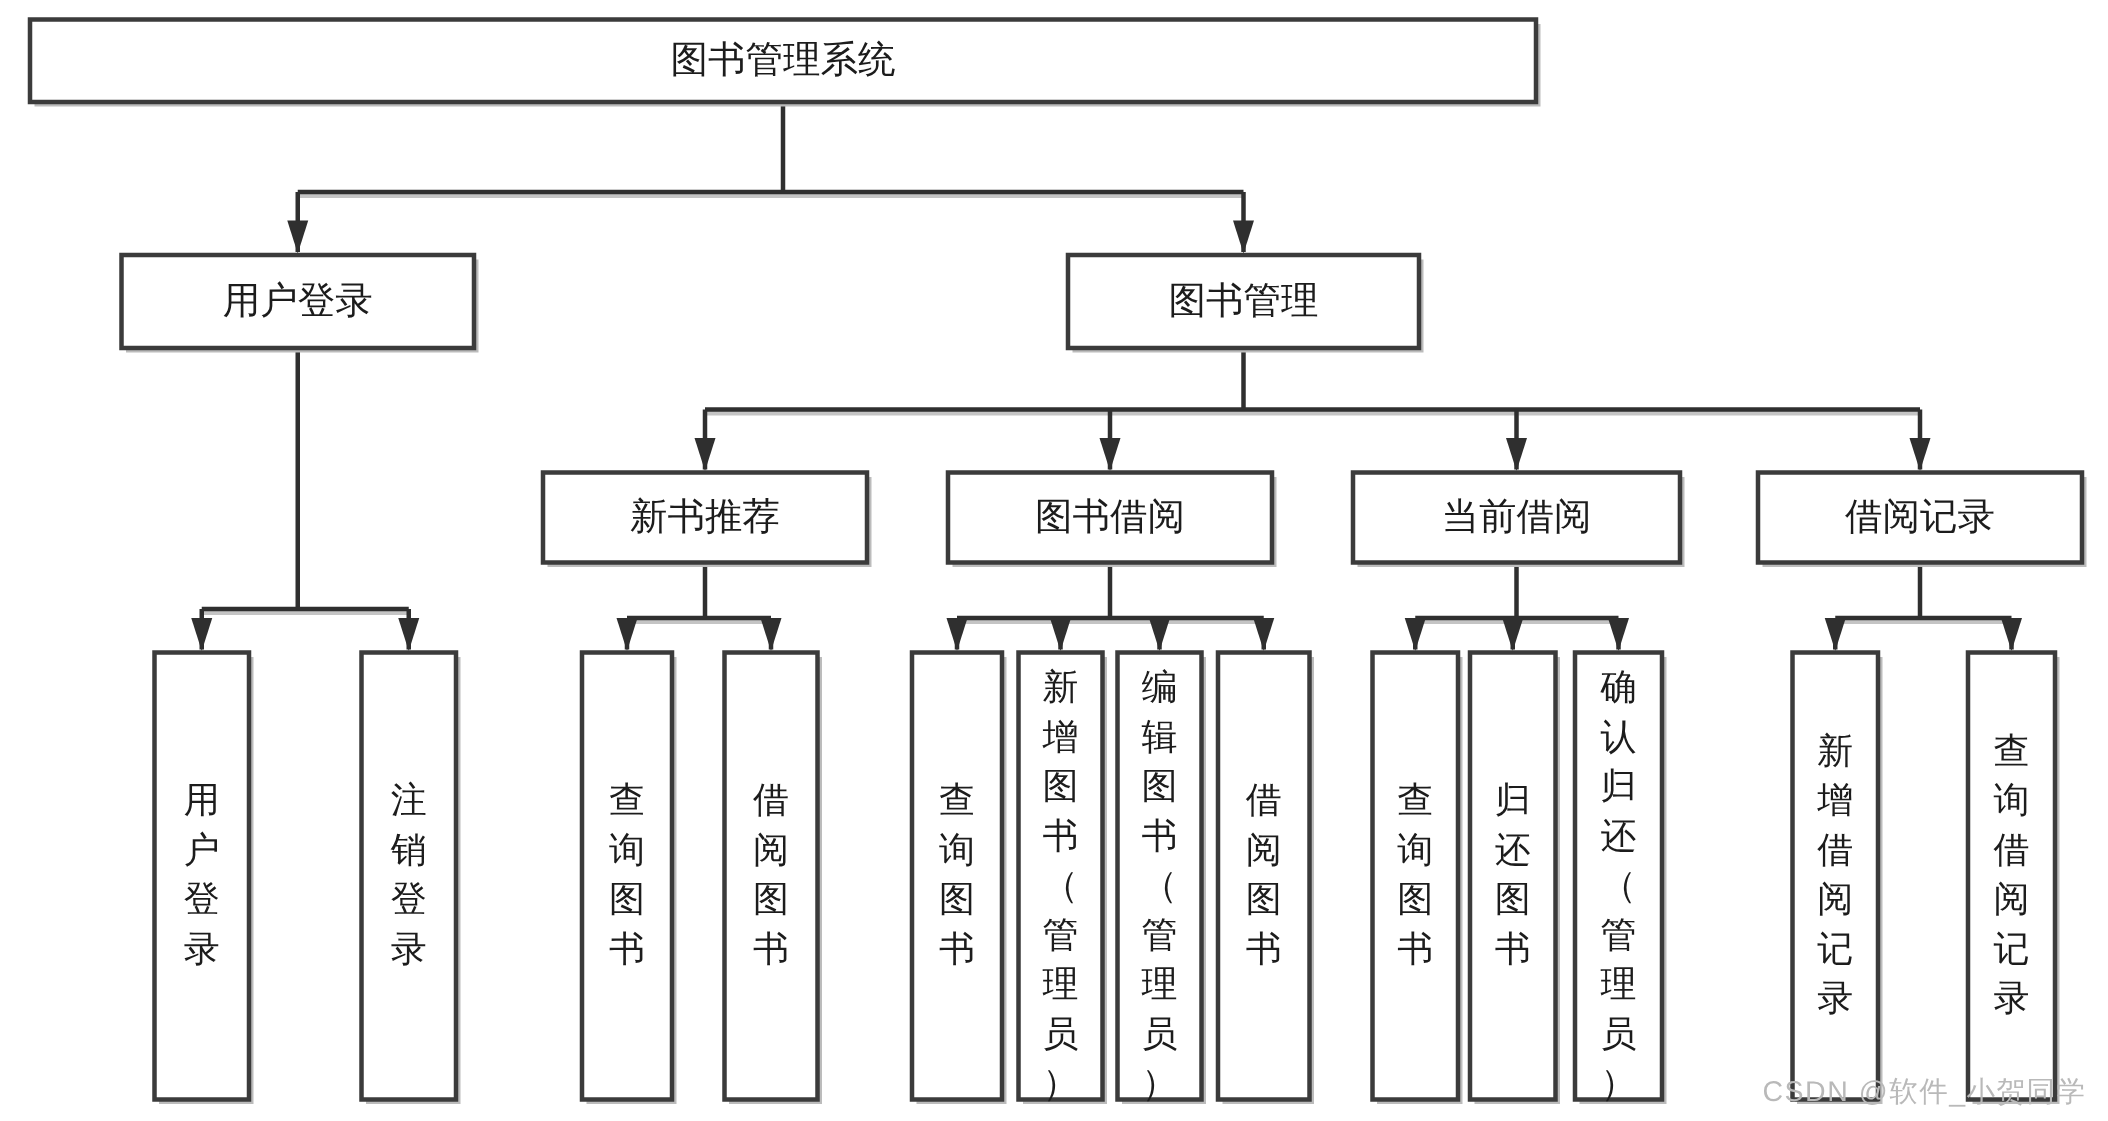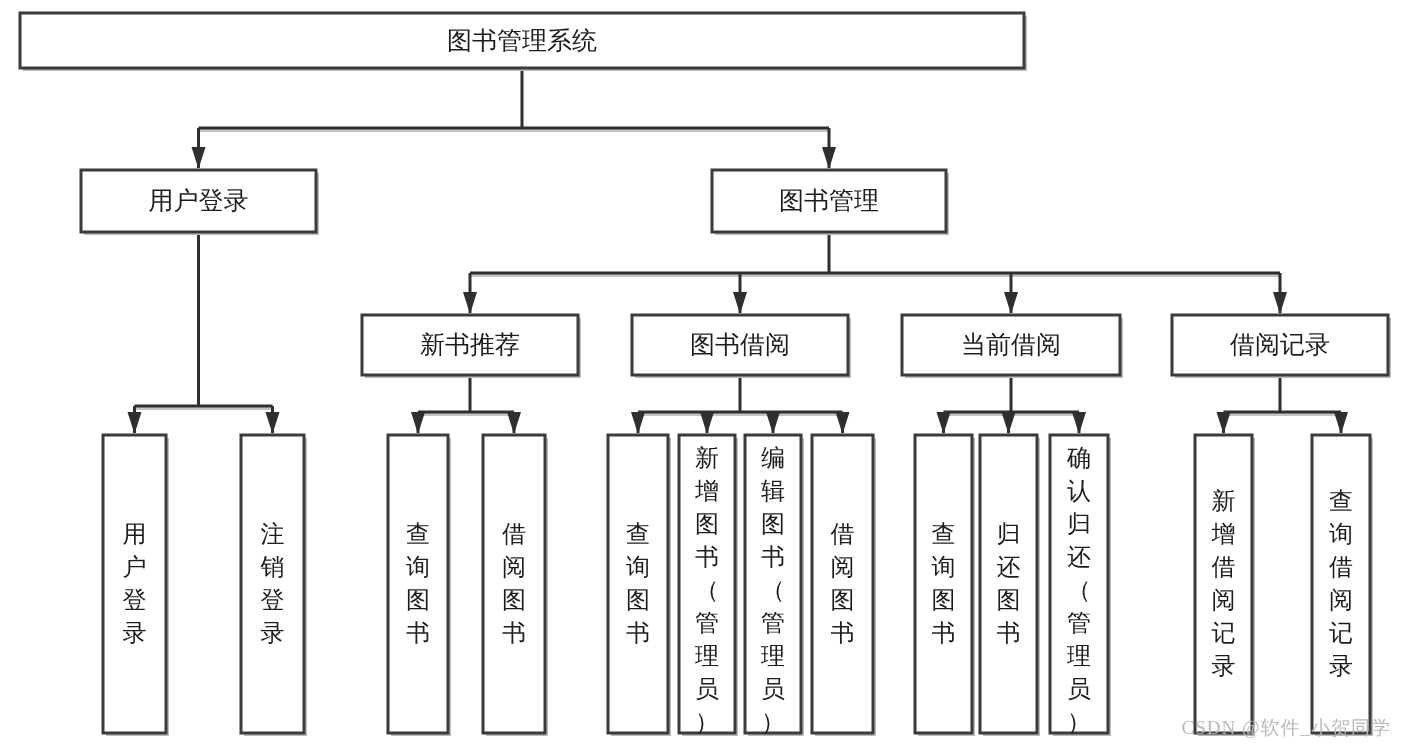--- a/index.html
+++ b/index.html
@@ -43,21 +43,21 @@
     dominant-baseline:middle;
   }
   .node-label.vertical{
     font-size:24px;
     text-anchor:middle;
   }
   .watermark{
     position:absolute;
     right:14px;
     bottom:6px;
-    font-family:Liberation Serif, serif;
+    font-family:Liberation Sans, sans-serif;
     font-size:19px;
     color:#b9b9b9;
     letter-spacing:1px;
     white-space:nowrap;
     user-select:none;
   }
 </style>
 </head>
 <body>
 

